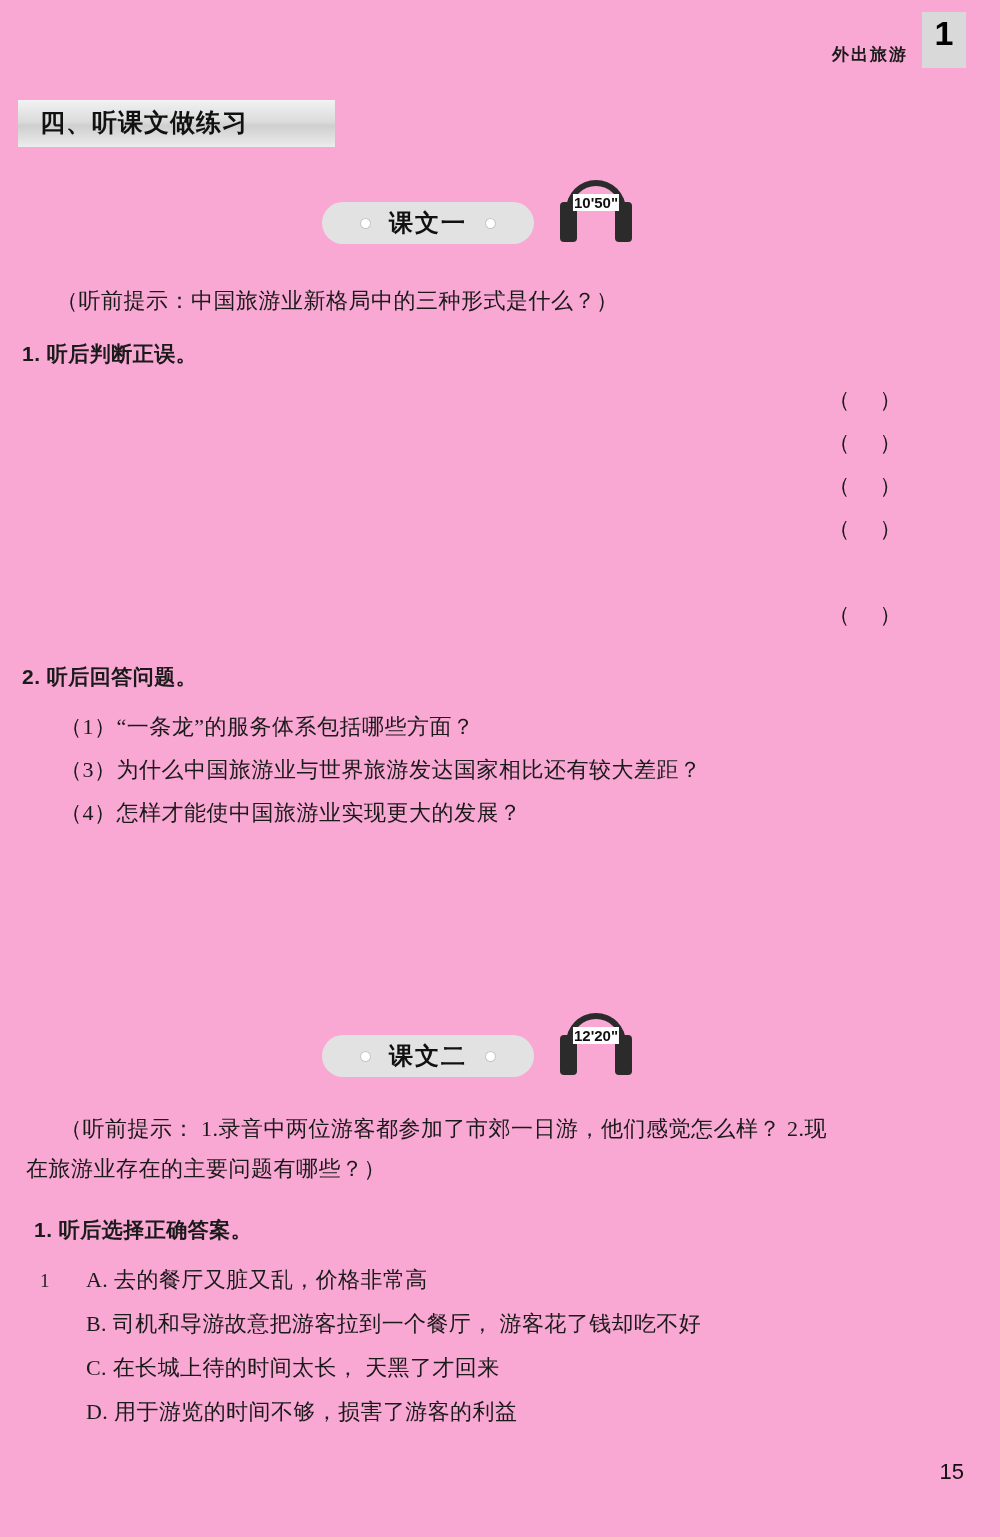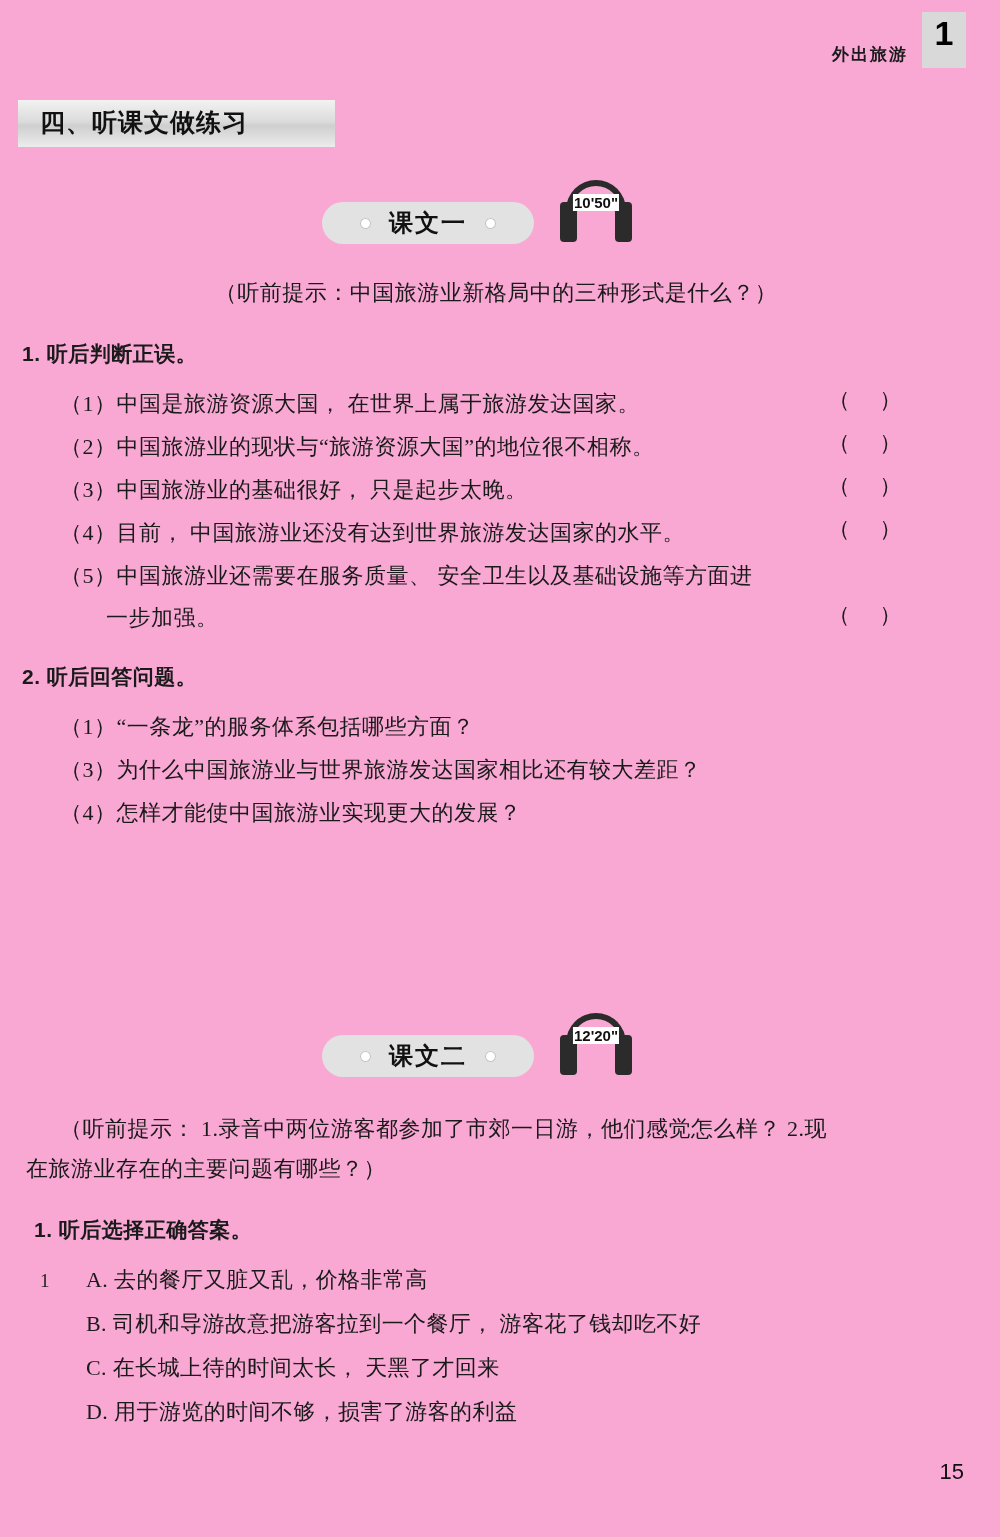--- a/index.html
+++ b/index.html
@@ -229,32 +229,24 @@
       <span class="pill-dot"></span>
     </div>
     <div class="headphone">
       <span class="hp-band"></span>
       <span class="hp-cup left"></span>
       <span class="hp-cup right"></span>
       <span class="hp-time">10'50"</span>
     </div>
   </div>
 
-  <div class="prompt" style="top:276px; left:56px; width:880px;text-align:center;">（听前提示：中国旅游业新格局中的三种形式是什么？）</div>
+  <div class="prompt" style="top:284px; left:56px; width:880px;">（听前提示：中国旅游业新格局中的三种形式是什么？）</div>
 
   <div class="task-title" style="top:340px; left:22px;">1. 听后判断正误。</div>
 
-  <div class="q-list" style="top:383px; left:60px; width:800px;">
-    <div class="q-line">（1）中国是旅游资源大国， 在世界上属于旅游发达国家。</div>
-    <div class="q-line">（2）中国旅游业的现状与“旅游资源大国”的地位很不相称。</div>
-    <div class="q-line">（3）中国旅游业的基础很好， 只是起步太晚。</div>
-    <div class="q-line">（4）目前， 中国旅游业还没有达到世界旅游发达国家的水平。</div>
-    <div class="q-line">（5）中国旅游业还需要在服务质量、 安全卫生以及基础设施等方面进</div>
-    <div class="q-line q-indent">一步加强。</div>
-  </div>
 
   <div class="paren" style="top:385px; left:828px;">（    ）</div>
   <div class="paren" style="top:428px; left:828px;">（    ）</div>
   <div class="paren" style="top:471px; left:828px;">（    ）</div>
   <div class="paren" style="top:514px; left:828px;">（    ）</div>
   <div class="paren" style="top:600px; left:828px;">（    ）</div>
 
   <div class="task-title" style="top:663px; left:22px;">2. 听后回答问题。</div>
 
   <div class="q-list" style="top:706px; left:60px; width:820px;">

